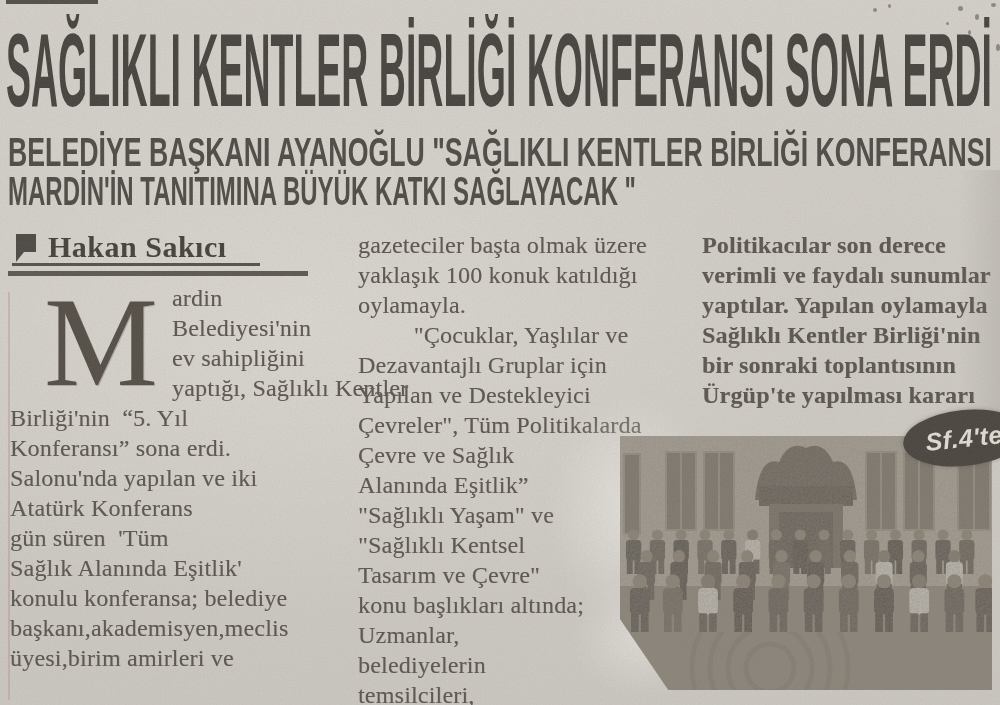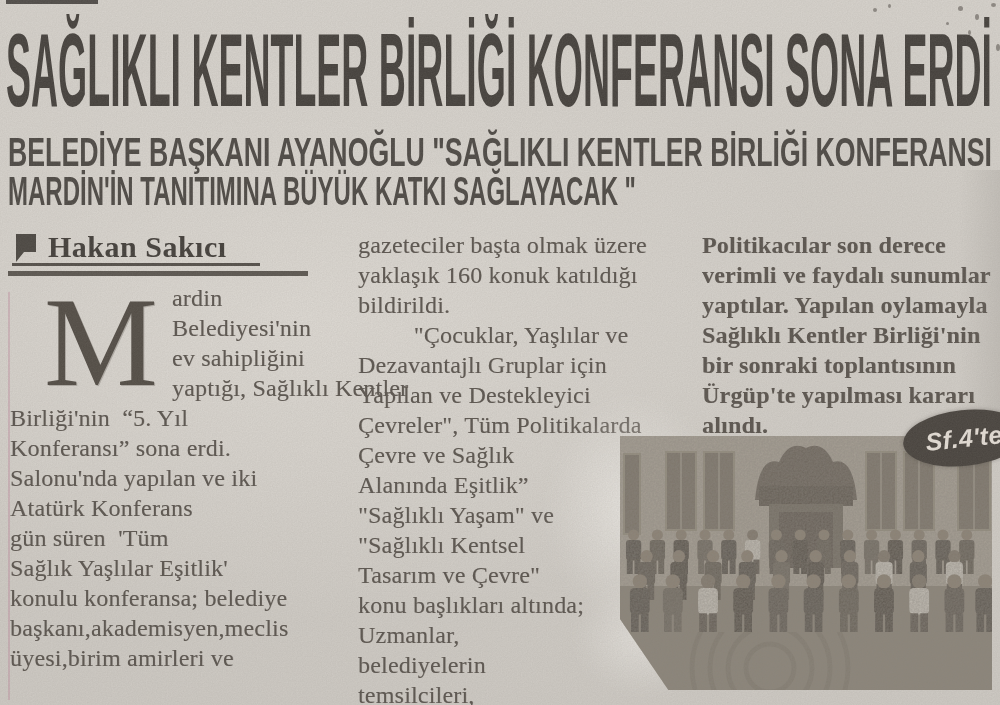--- a/index.html
+++ b/index.html
@@ -94,30 +94,30 @@
     <span class="dropcap">M</span>
   <div class="line">ardin</div>
       <div class="line">Belediyesi'nin</div>
       <div class="line">ev sahipliğini</div>
       <div class="line">yaptığı, Sağlıklı Kentler</div>
       <div class="line">Birliği'nin &nbsp;“5. Yıl</div>
       <div class="line">Konferansı” sona erdi.</div>
       <div class="line">Salonu'nda yapılan ve iki</div>
       <div class="line">Atatürk Konferans</div>
       <div class="line">gün süren &nbsp;'Tüm</div>
-      <div class="line">Sağlık Yaşlılar Eşitlik'</div>
+      <div class="line">Sağlık Alanında Eşitlik'</div>
       <div class="line">konulu konferansa; belediye</div>
       <div class="line">başkanı,akademisyen,meclis</div>
       <div class="line">üyesi,birim amirleri ve</div>
     </div>
 
   <div class="col col2">
       <div class="line">gazeteciler başta olmak üzere</div>
-      <div class="line">yaklaşık 160 konuk katıldığı</div>
-      <div class="line">bildirildi.</div>
+      <div class="line">yaklaşık 100 konuk katıldığı</div>
+      <div class="line">oylamayla.</div>
       <div class="line">&nbsp;&nbsp;&nbsp;&nbsp;&nbsp;&nbsp;&nbsp;&nbsp;&nbsp;"Çocuklar, Yaşlılar ve</div>
       <div class="line">Dezavantajlı Gruplar için</div>
       <div class="line">Yapılan ve Destekleyici</div>
       <div class="line">Çevreler", Tüm Politikalarda</div>
       <div class="line">Çevre ve Sağlık</div>
       <div class="line">Alanında Eşitlik”</div>
       <div class="line">"Sağlıklı Yaşam" ve</div>
       <div class="line">"Sağlıklı Kentsel</div>
       <div class="line">Tasarım ve Çevre"</div>
       <div class="line">konu başlıkları altında;</div>
@@ -126,21 +126,20 @@
       <div class="line">temsilcileri,</div>
     </div>
 
   <div class="col col3">
       <div class="line">Politikacılar son derece</div>
       <div class="line">verimli ve faydalı sunumlar</div>
       <div class="line">yaptılar. Yapılan oylamayla</div>
       <div class="line">Sağlıklı Kentler Birliği'nin</div>
       <div class="line">bir sonraki toplantısının</div>
       <div class="line">Ürgüp'te yapılması kararı</div>
-      <div class="line">alındı.</div>
     </div>
 
   <div class="blotch b1"></div>
   <div class="blotch b2"></div>
   <div class="edge-shade"></div>
 
   <div class="photo">
     <svg width="372" height="254" viewBox="0 0 372 254">
       <defs>
         <filter id="soft">

